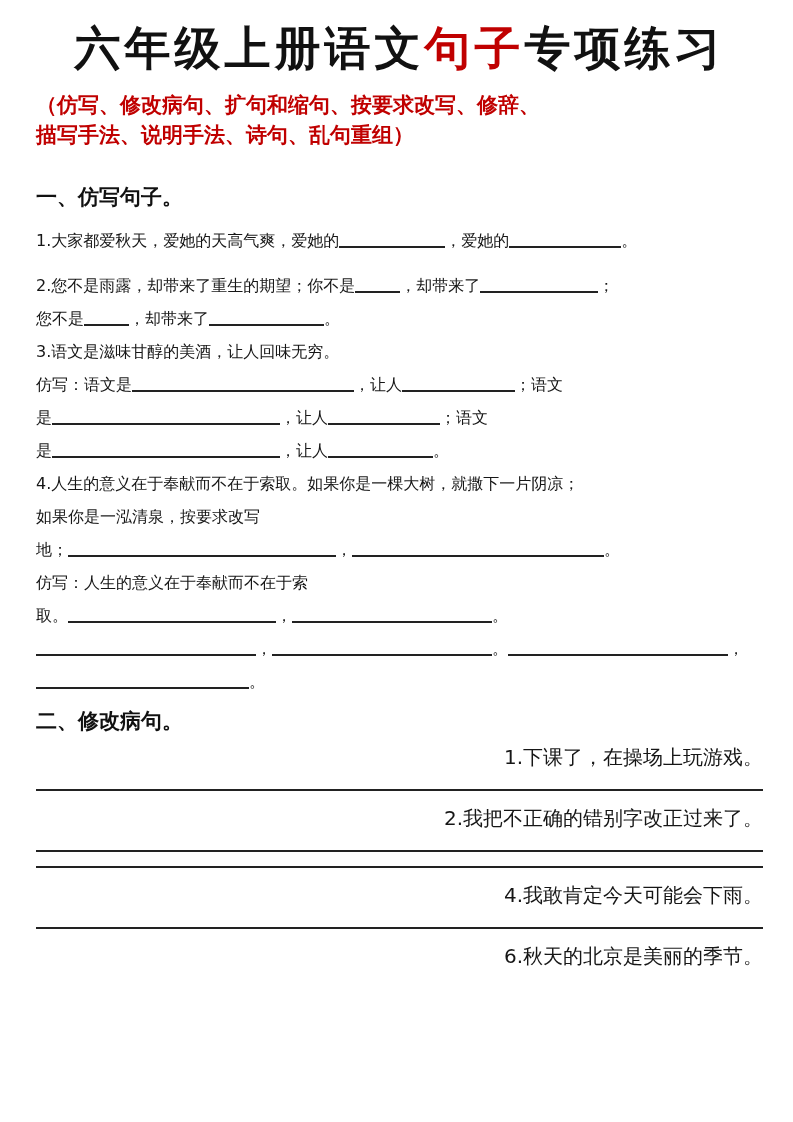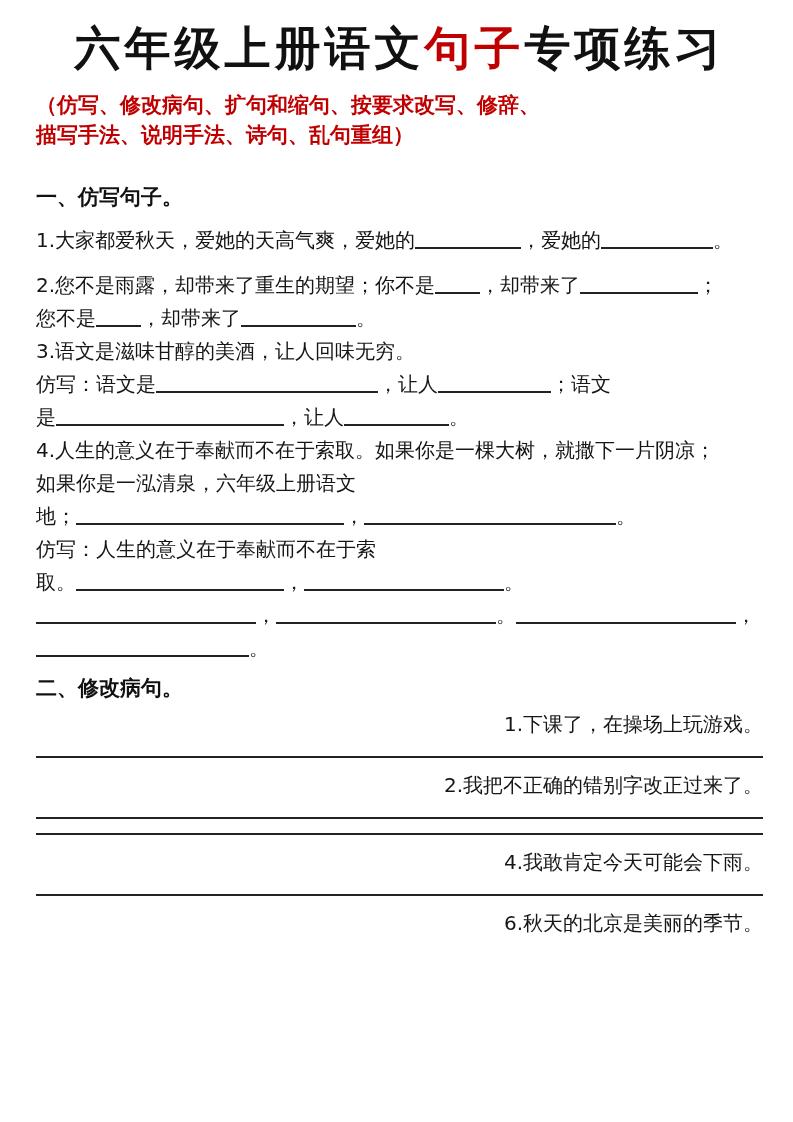--- a/index.html
+++ b/index.html
@@ -37,21 +37,21 @@
   .s-heading {
     font-size: 21px;
     font-weight: bold;
     color: #111111;
     line-height: 30px;
   }
   .s-heading.first { margin-top: 32px; margin-bottom: 12px; }
   .s-heading.second { margin-top: 8px; margin-bottom: 4px; }
   .lines .line {
     line-height: 33px;
-    font-size: 20px;
+    font-size: 16px;
     white-space: nowrap;
     color: #161616;
   }
   .lines .line:first-child { margin-bottom: 12px; }
   .blank {
     display: inline-block;
     border-bottom: 2px solid #222222;
     height: 15px;
     vertical-align: -2px;
   }
@@ -82,23 +82,24 @@
   </div>
 
   <div class="s-heading first">一、仿写句子。</div>
 
   <div class="lines">
       <div class="line"><span class="txt">1.大家都爱秋天，爱她的天高气爽，爱她的</span><span class="blank" style="width: 106px;"></span><span class="txt">，爱她的</span><span class="blank" style="width: 112px;"></span><span class="txt">。</span></div>
       <div class="line"><span class="txt">2.您不是雨露，却带来了重生的期望；你不是</span><span class="blank" style="width: 45px;"></span><span class="txt">，却带来了</span><span class="blank" style="width: 118px;"></span><span class="txt">；</span></div>
       <div class="line"><span class="txt">您不是</span><span class="blank" style="width: 45px;"></span><span class="txt">，却带来了</span><span class="blank" style="width: 115px;"></span><span class="txt">。</span></div>
       <div class="line"><span class="txt">3.语文是滋味甘醇的美酒，让人回味无穷。</span></div>
       <div class="line"><span class="txt">仿写：语文是</span><span class="blank" style="width: 222px;"></span><span class="txt">，让人</span><span class="blank" style="width: 113px;"></span><span class="txt">；语文</span></div>
+      <div class="line"><span class="txt">是</span><span class="blank" style="width: 228px;"></span><span class="txt">，让人</span><span class="blank" style="width: 112px;"></span><span class="txt">；语文</span></div>
       <div class="line"><span class="txt">是</span><span class="blank" style="width: 228px;"></span><span class="txt">，让人</span><span class="blank" style="width: 105px;"></span><span class="txt">。</span></div>
       <div class="line"><span class="txt">4.人生的意义在于奉献而不在于索取。如果你是一棵大树，就撒下一片阴凉；</span></div>
-      <div class="line"><span class="txt">如果你是一泓清泉，六年级上册语文</span></div>
+      <div class="line"><span class="txt">如果你是一泓清泉，按要求改写</span></div>
       <div class="line"><span class="txt">地；</span><span class="blank" style="width: 268px;"></span><span class="txt">，</span><span class="blank" style="width: 252px;"></span><span class="txt">。</span></div>
       <div class="line"><span class="txt">仿写：人生的意义在于奉献而不在于索</span></div>
       <div class="line"><span class="txt">取。</span><span class="blank" style="width: 208px;"></span><span class="txt">，</span><span class="blank" style="width: 200px;"></span><span class="txt">。</span></div>
       <div class="line"><span class="blank" style="width: 220px;"></span><span class="txt">，</span><span class="blank" style="width: 220px;"></span><span class="txt">。</span><span class="blank" style="width: 220px;"></span><span class="txt">，</span></div>
       <div class="line"><span class="blank" style="width: 213px;"></span><span class="txt">。</span></div>
     </div>
 
   <div class="s-heading second">二、修改病句。</div>
 
   <div>

